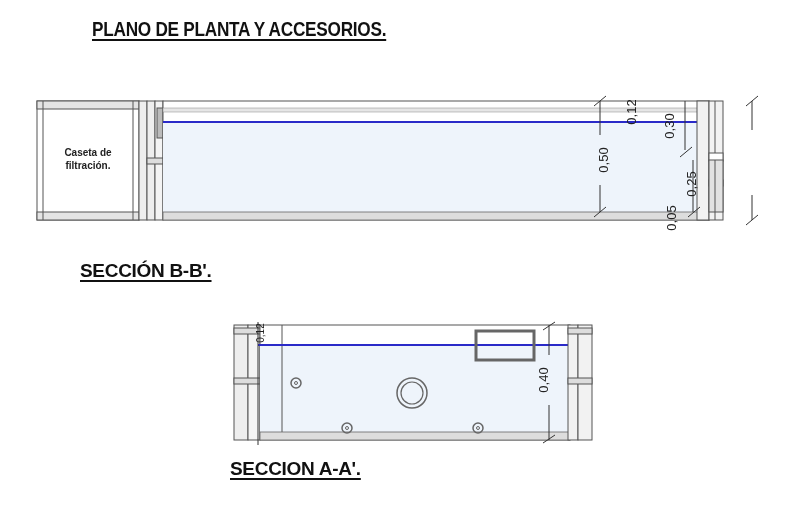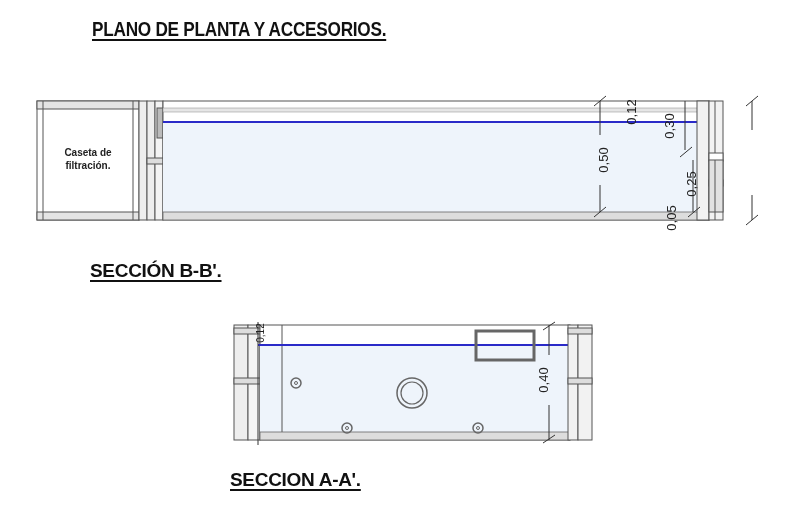--- a/index.html
+++ b/index.html
@@ -3,22 +3,22 @@
 <meta charset="utf-8">
 <style>
   html, body { margin: 0; padding: 0; background: #ffffff; }
   body { width: 800px; height: 526px; position: relative; overflow: hidden; font-family: "Liberation Sans", sans-serif; }
   .title {
     position: absolute; font-family: "Liberation Sans", sans-serif; font-weight: bold;
     color: #111; text-decoration: underline; text-decoration-thickness: 2px; text-underline-offset: 3px;
     letter-spacing: -0.3px; white-space: nowrap;
   }
   #main-title { left: 92px; top: 18px; font-size: 20px; transform: scaleX(0.86); transform-origin: left top; }
-  #title-bb { left: 90px; top: 260px; font-size: 19px; }
-  #title-aa { left: 230px; top: 469px; font-size: 19px; }
+  #title-bb { left: 80px; top: 260px; font-size: 19px; }
+  #title-aa { left: 230px; top: 458px; font-size: 19px; }
   svg { position: absolute; left: 0; top: 0; }
   .dim { font-family: "Liberation Sans", sans-serif; font-size: 13px; fill: #222; }
   .lbl { font-family: "Liberation Sans", sans-serif; font-size: 10px; font-weight: bold; fill: #222; }
 </style>
 </head>
 <body>
 
 <div id="main-title" class="title">PLANO DE PLANTA Y ACCESORIOS.</div>
 <div id="title-bb" class="title">SECCIÓN B-B'.</div>
 <div id="title-aa" class="title">SECCION A-A'.</div>

